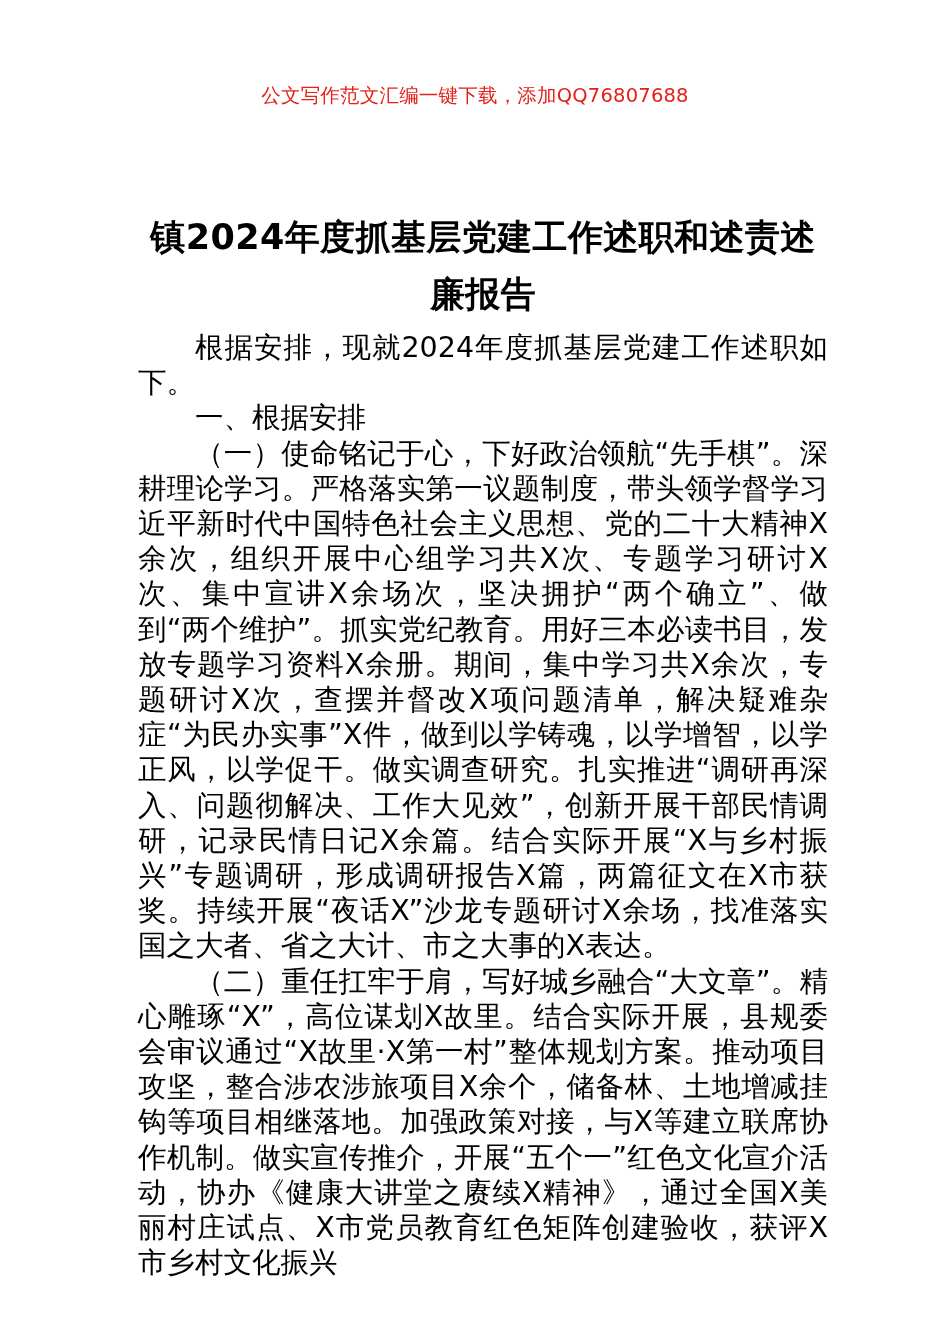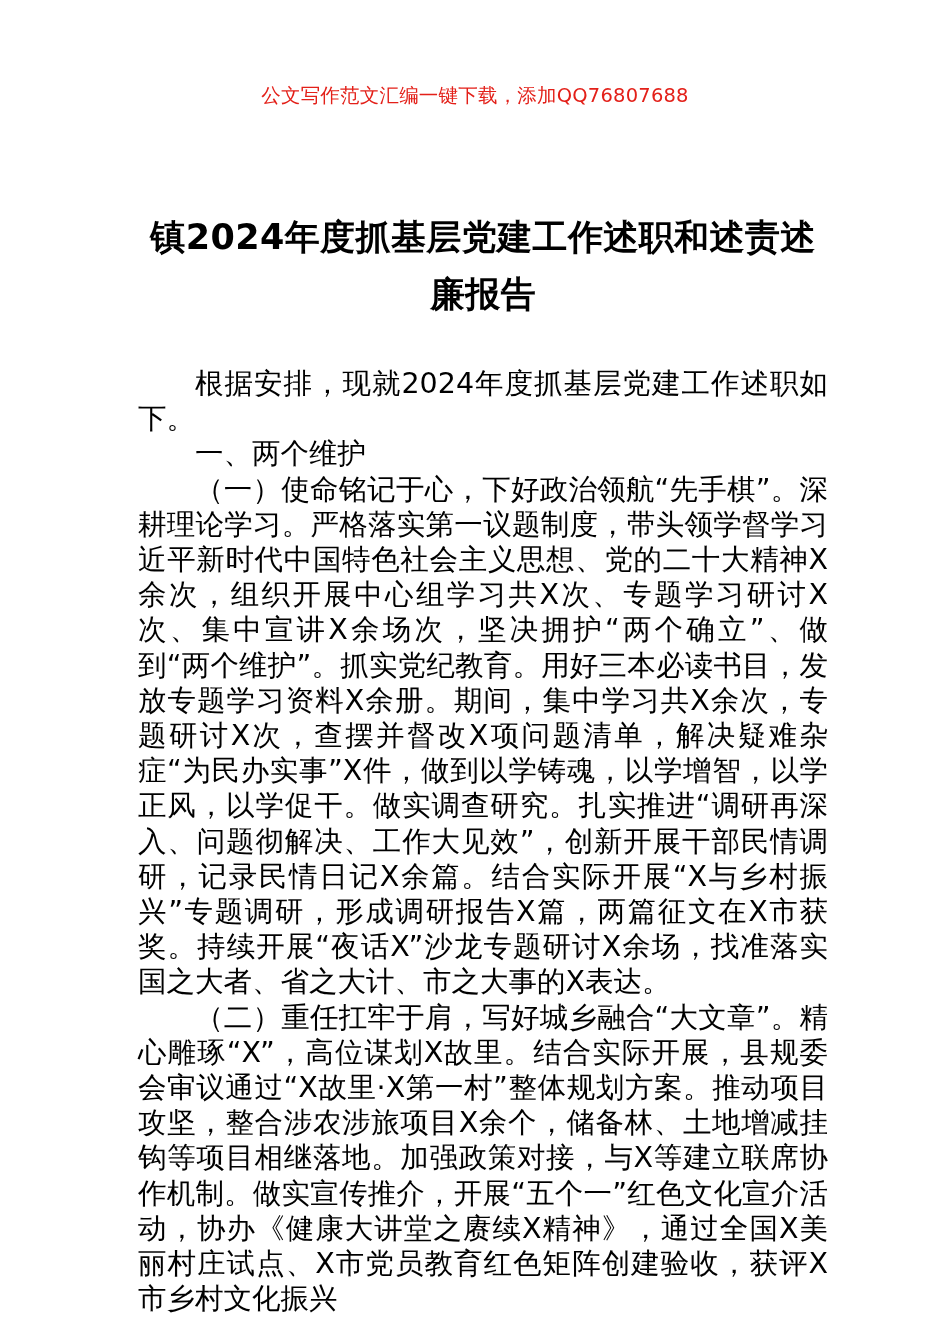--- a/index.html
+++ b/index.html
@@ -47,21 +47,20 @@
     letter-spacing: 0.4px;
     color: #000000;
     font-family: "DejaVu Sans", "Liberation Sans", sans-serif;
     margin-top: 37px;
   }
   .body-block {
     position: absolute;
     top: 330px;
     left: 138px;
     width: 690px;
-    margin-top: 36px;
   }
   .para {
     font-size: 28.5px;
     line-height: 35.2px;
     color: #000000;
     text-align: justify;
     text-justify: inter-ideograph;
     letter-spacing: 0px;
     margin: 0;
     font-family: "DejaVu Sans", "Liberation Sans", sans-serif;
@@ -73,18 +72,18 @@
 <body>
 
 <div class="page">
 
   <div class="watermark">公文写作范文汇编一键下载，添加QQ76807688</div>
 
   <div class="doc-title">镇2024年度抓基层党建工作述职和述责述廉报告</div>
 
   <div class="body-block">
     <p class="para indent-2">根据安排，现就2024年度抓基层党建工作述职如下。</p>
-    <p class="para indent-2">一、两个维护</p>
+    <p class="para indent-2">一、根据安排</p>
     <p class="para indent-2">（一）使命铭记于心，下好政治领航“先手棋”。深耕理论学习。严格落实第一议题制度，带头领学督学习近平新时代中国特色社会主义思想、党的二十大精神X余次，组织开展中心组学习共X次、专题学习研讨X次、集中宣讲X余场次，坚决拥护“两个确立”、做到“两个维护”。抓实党纪教育。用好三本必读书目，发放专题学习资料X余册。期间，集中学习共X余次，专题研讨X次，查摆并督改X项问题清单，解决疑难杂症“为民办实事”X件，做到以学铸魂，以学增智，以学正风，以学促干。做实调查研究。扎实推进“调研再深入、问题彻解决、工作大见效”，创新开展干部民情调研，记录民情日记X余篇。结合实际开展“X与乡村振兴”专题调研，形成调研报告X篇，两篇征文在X市获奖。持续开展“夜话X”沙龙专题研讨X余场，找准落实国之大者、省之大计、市之大事的X表达。</p>
     <p class="para indent-2">（二）重任扛牢于肩，写好城乡融合“大文章”。精心雕琢“X”，高位谋划X故里。结合实际开展，县规委会审议通过“X故里·X第一村”整体规划方案。推动项目攻坚，整合涉农涉旅项目X余个，储备林、土地增减挂钩等项目相继落地。加强政策对接，与X等建立联席协作机制。做实宣传推介，开展“五个一”红色文化宣介活动，协办《健康大讲堂之赓续X精神》，通过全国X美丽村庄试点、X市党员教育红色矩阵创建验收，获评X市乡村文化振兴</p>
   </div>
 
 </div>
 
 </body></html>

